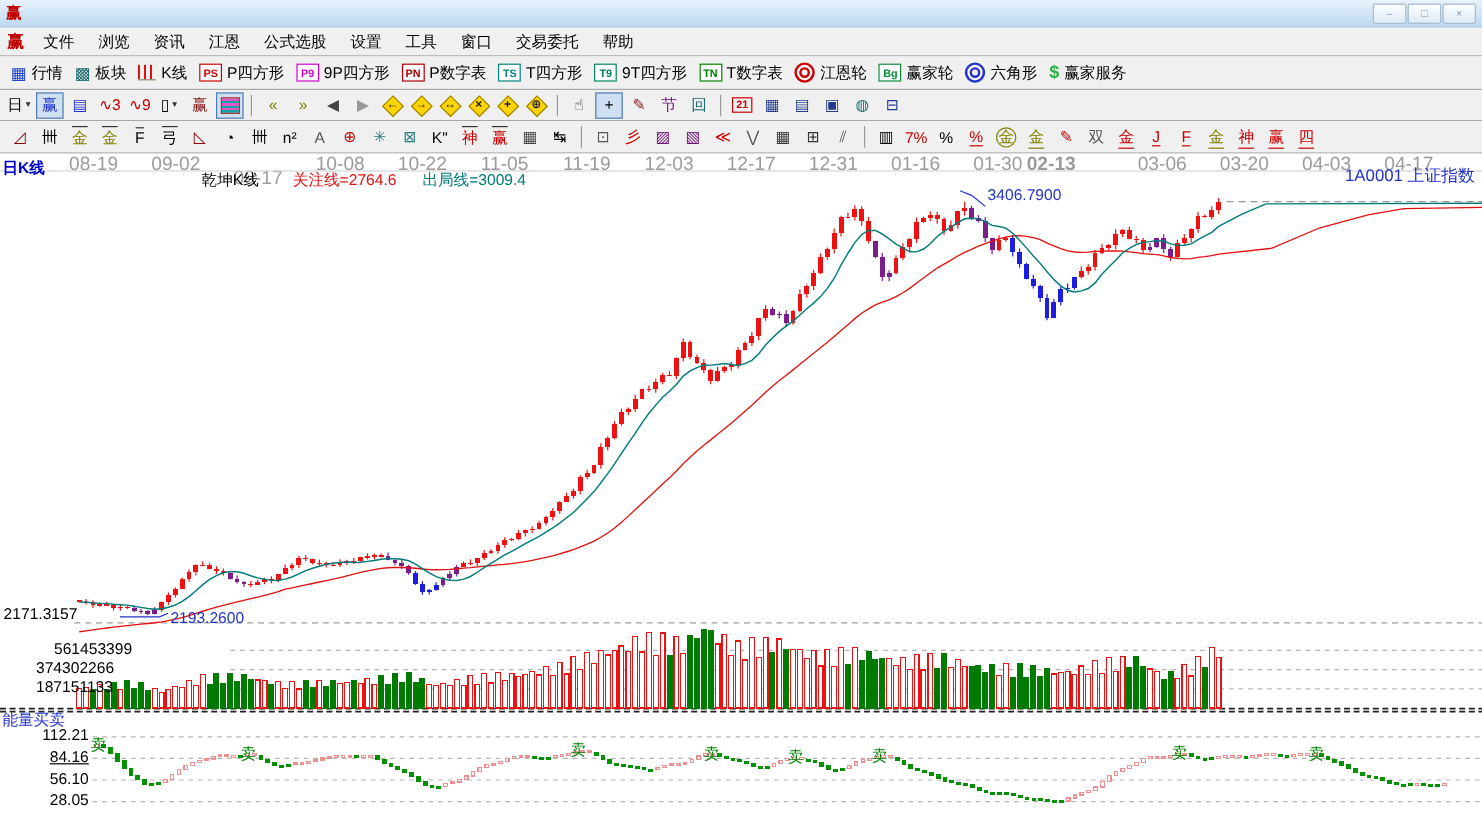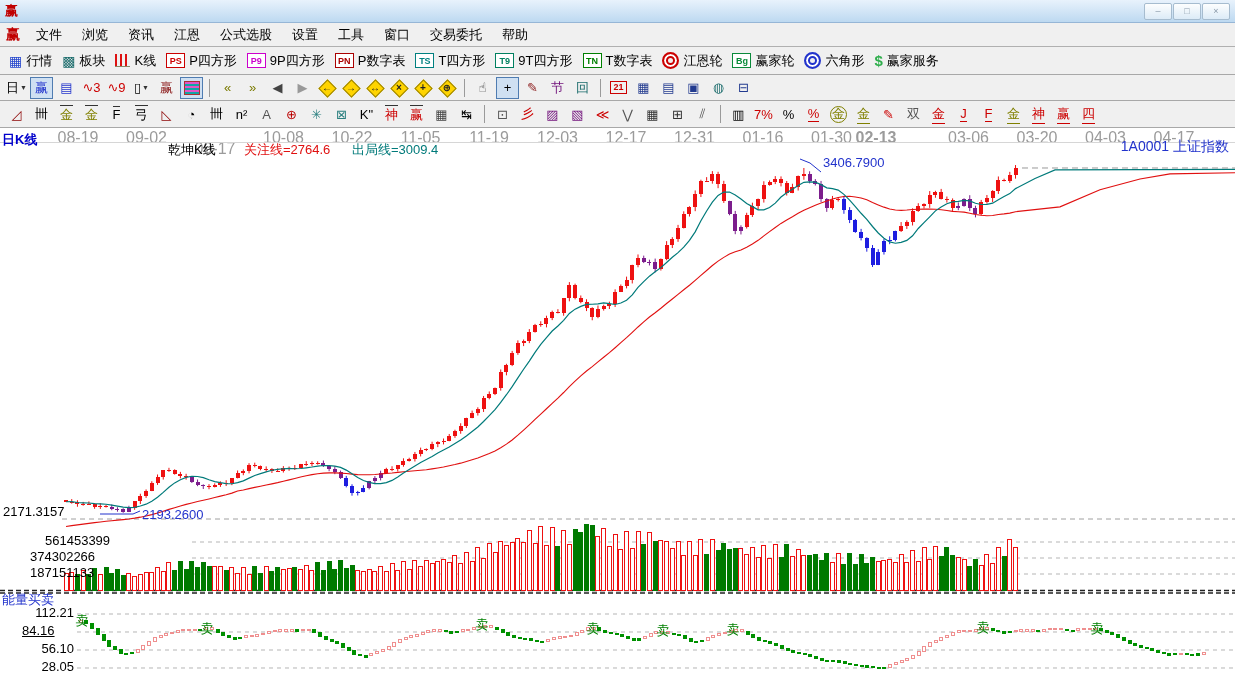--- a/index.html
+++ b/index.html
@@ -1112,17 +1112,17 @@
   <div class="lab" style="left:142px;top:380px;color:#2233cc">2193.2600</div>
   <div class="lab" style="left:3px;top:377px;color:#000">2171.3157</div>
   <div id="vollabels">
       <div class="lab" style="left: 45px; top: 406.007px; color: rgb(0, 0, 0);">561453399</div>
       <div class="lab" style="left: 30px; top: 422.005px; color: rgb(0, 0, 0);">374302266</div>
       <div class="lab" style="left: 30px; top: 438.002px; color: rgb(0, 0, 0);">187151133</div>
     </div>
   <div class="lab" style="left:2px;top:465px;color:#2233cc">能量买卖</div>
   <div id="indlabels">
       <div class="lab" style="left: 22px; width: 52px; text-align: right; top: 478px; color: rgb(0, 0, 0);">112.21</div>
-      <div class="lab" style="left: 22px; width: 52px; text-align: left; top: 495.998px; color: rgb(0, 0, 0); text-decoration: underline;">84.16</div>
+      <div class="lab" style="left: 22px; width: 52px; text-align: right; top: 495.998px; color: rgb(0, 0, 0); text-decoration: underline;">84.16</div>
       <div class="lab" style="left: 22px; width: 52px; text-align: right; top: 514.002px; color: rgb(0, 0, 0);">56.10</div>
       <div class="lab" style="left: 22px; width: 52px; text-align: right; top: 532px; color: rgb(0, 0, 0);">28.05</div>
     </div>
 </div>
 
 </body></html>

